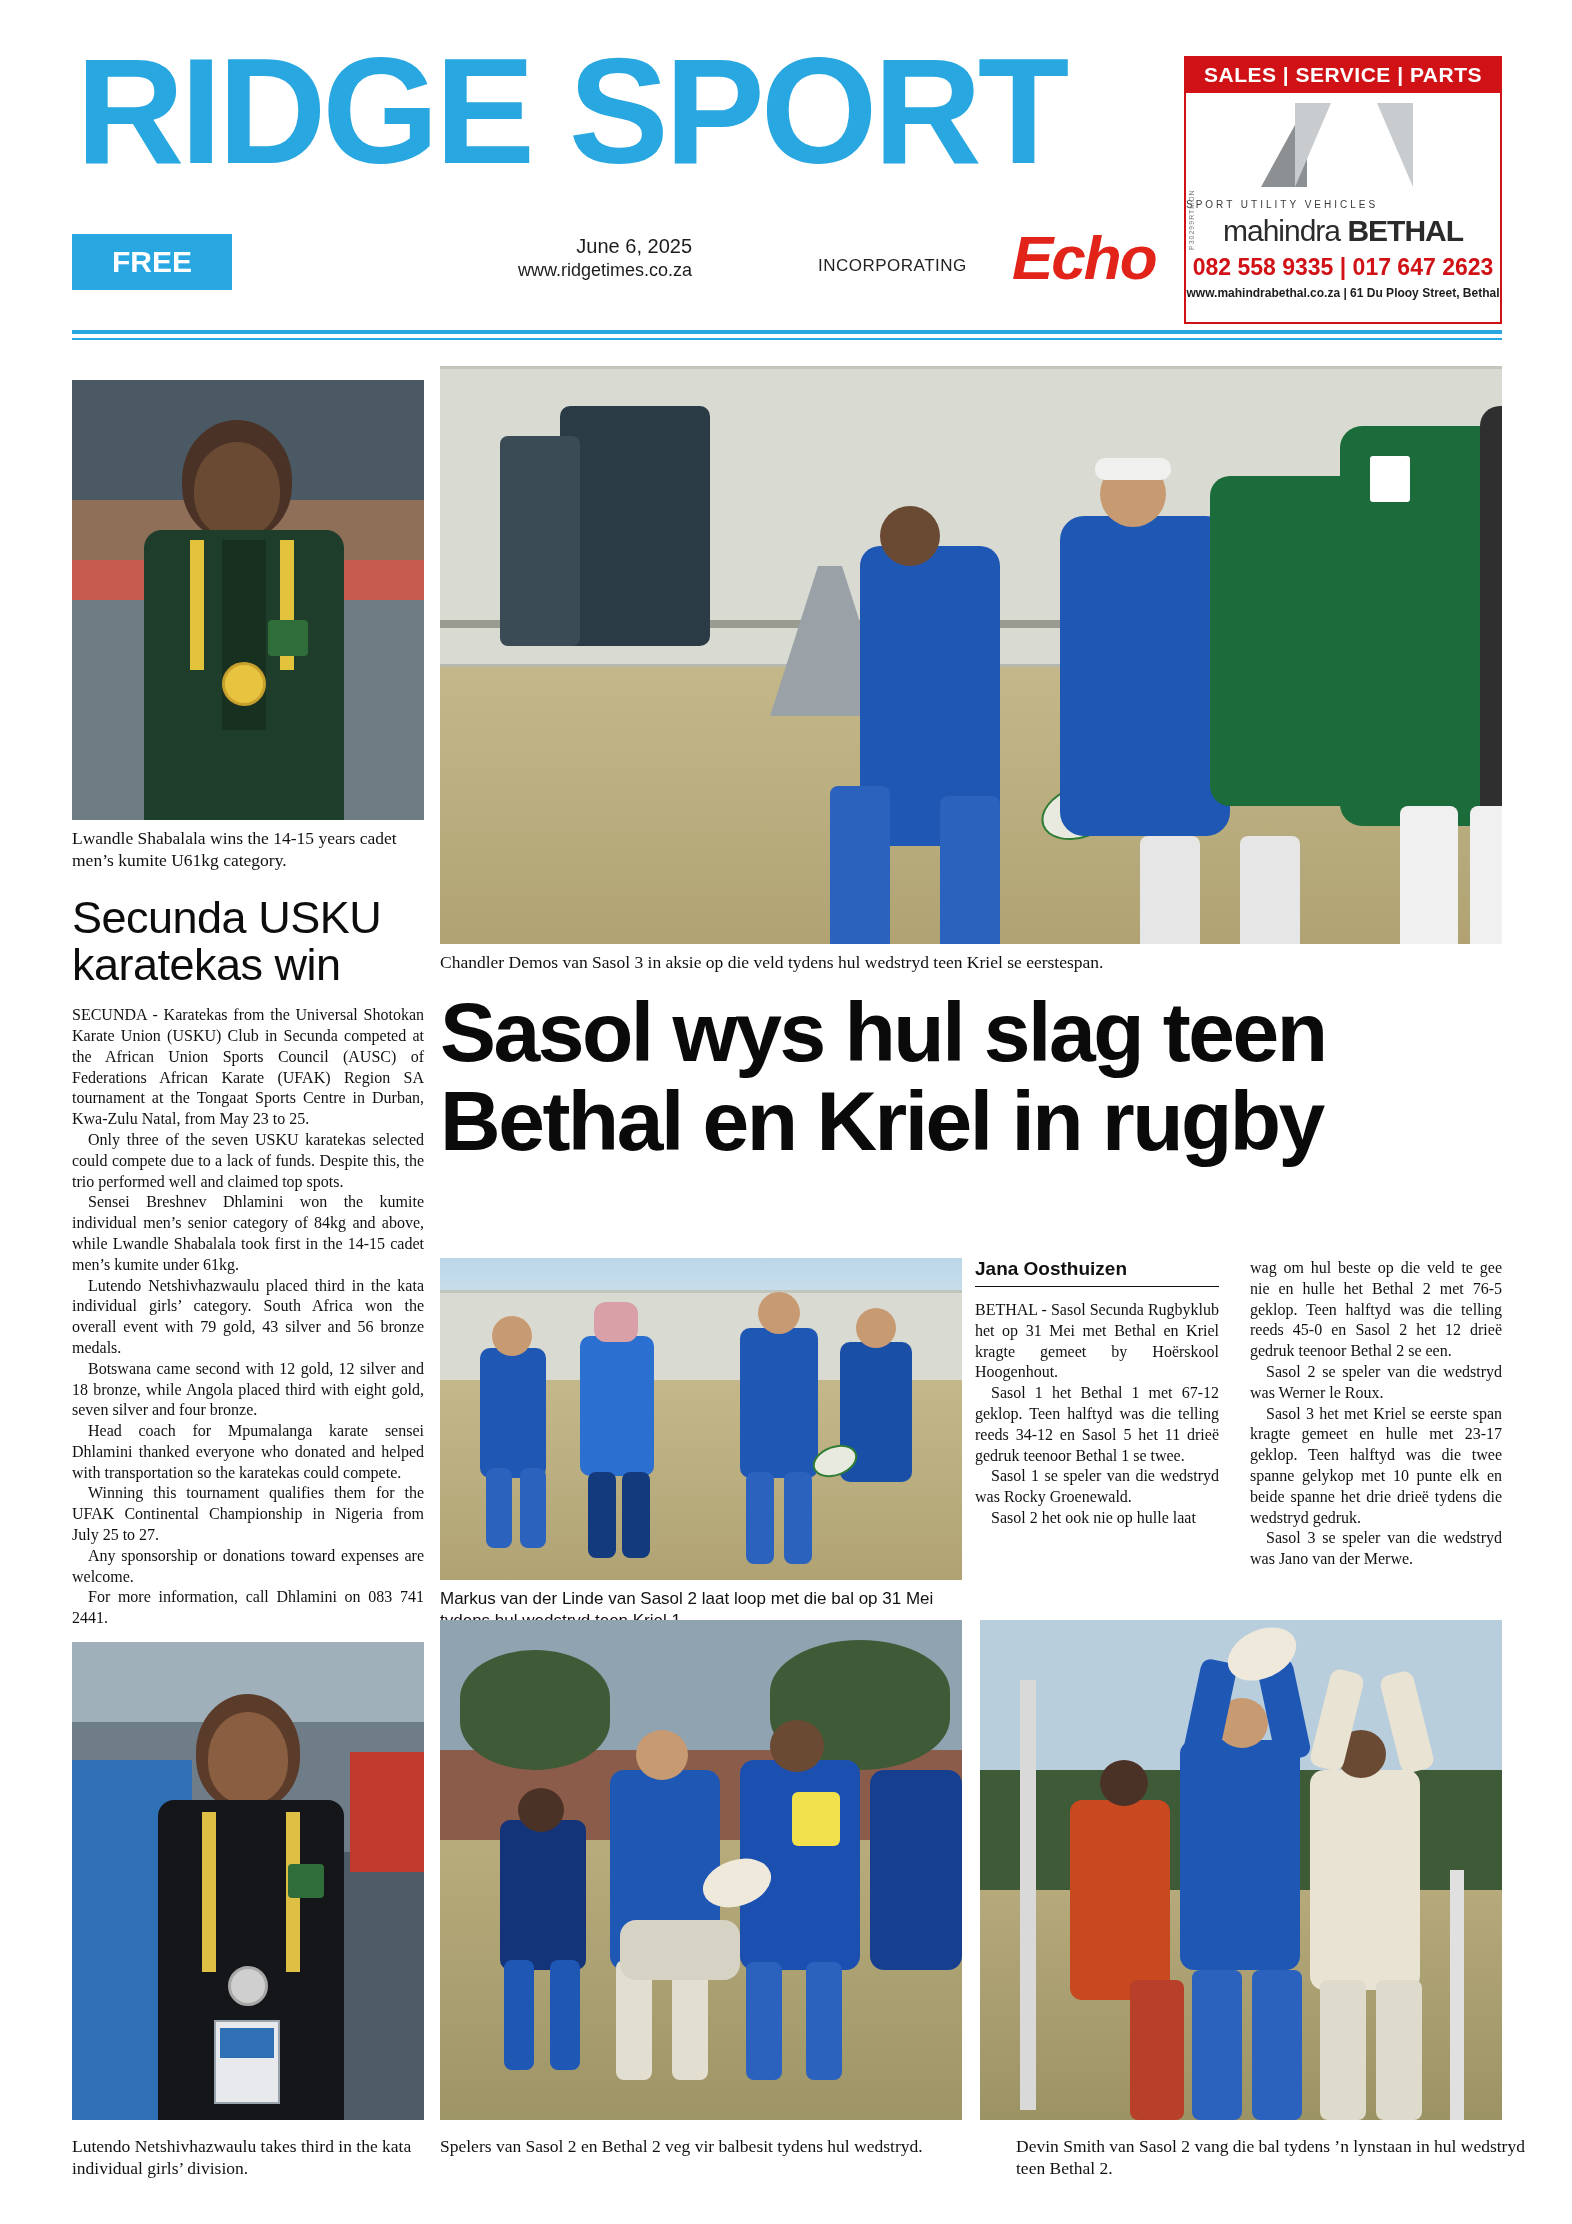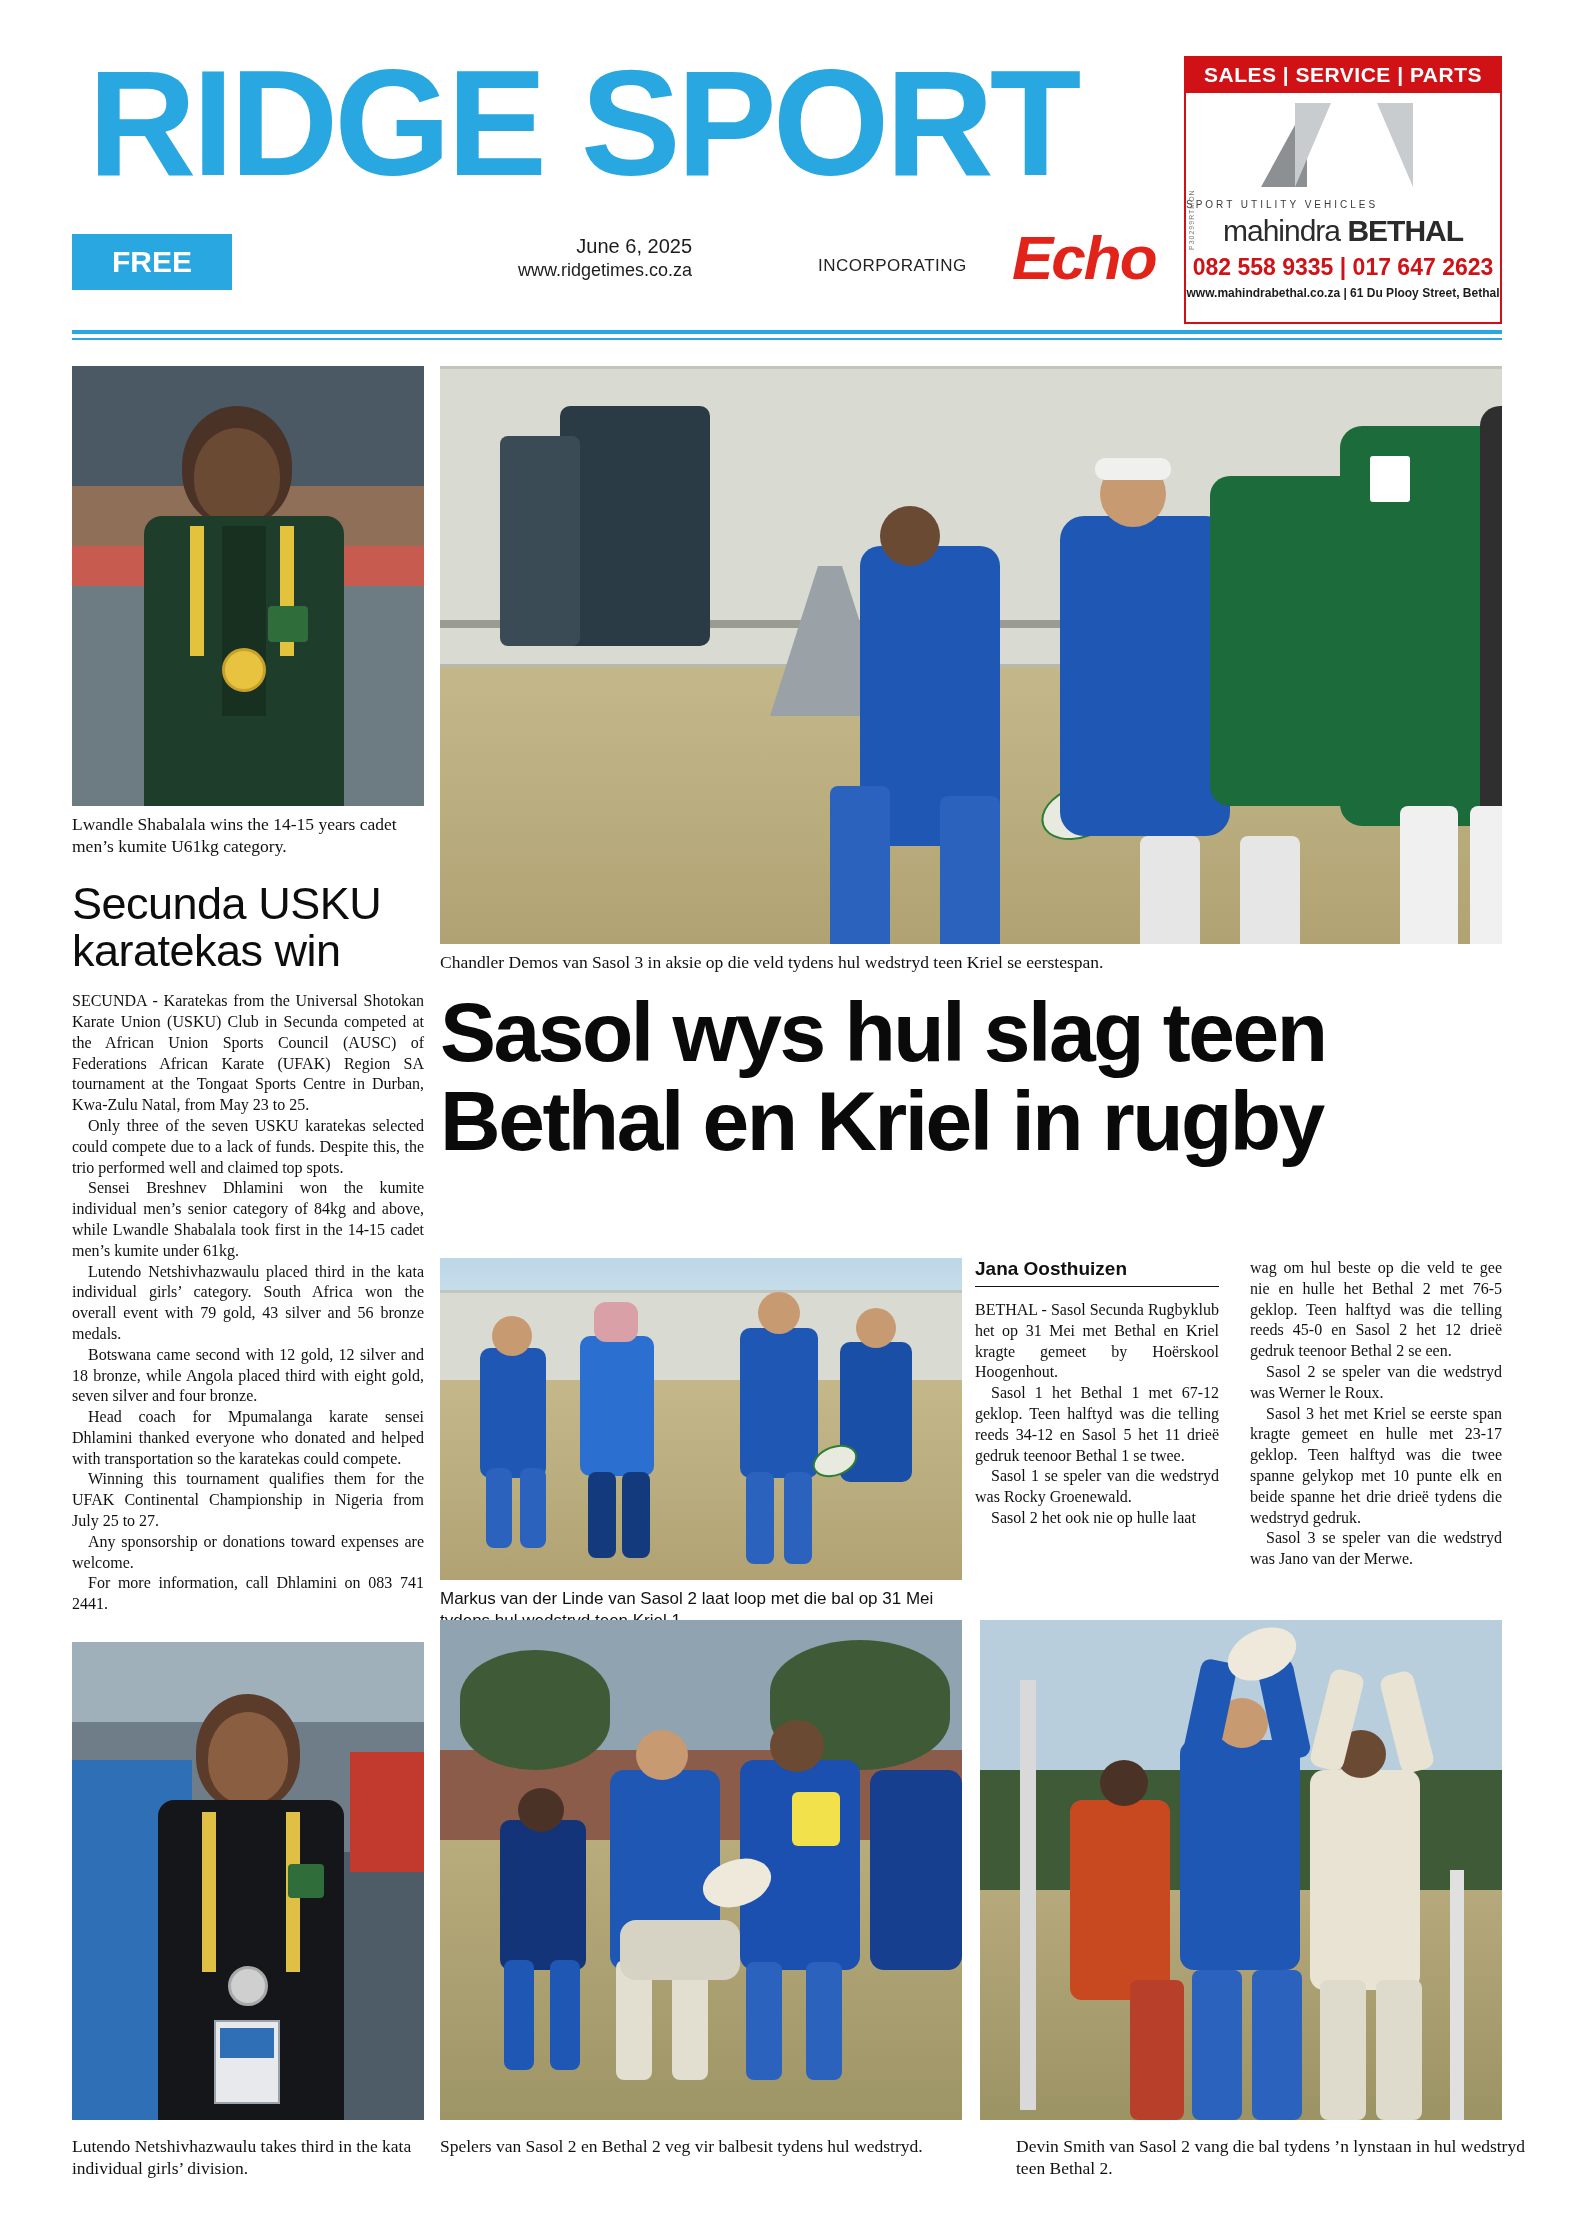--- a/index.html
+++ b/index.html
@@ -27,21 +27,21 @@
     left: 72px; top: 38px;
     width: 1430px; height: 272px;
   }
   .masthead-title {
     font-family: "Liberation Sans", sans-serif;
     font-weight: bold;
     font-size: 150px;
     letter-spacing: -4px;
     color: #29a7e1;
     line-height: 0.92;
-    margin: 16px;
+    margin: 4px;
     padding: 0;
     -webkit-text-stroke: 0px;
   }
   .masthead-left {
     position: absolute;
     left: 0; top: 0;
     width: 1065px;
   }
   .masthead-strip {
     position: absolute;
@@ -187,21 +187,21 @@
     position: absolute;
     left: 72px;
     width: 1430px;
   }
   .rule-double .r1 { height: 4px; background: #29a7e1; }
   .rule-double .r2 { height: 2px; background: #29a7e1; margin-top: 4px; }
 
   
   .col-left {
     position: absolute;
-    left: 72px; top: 366px;
+    left: 72px; top: 380px;
     width: 352px;
   }
   .photo {
     background: #b9c4c9;
     position: relative;
     overflow: hidden;
   }
   .caption {
     font-family: "Liberation Serif", serif;
     font-size: 17.5px;

